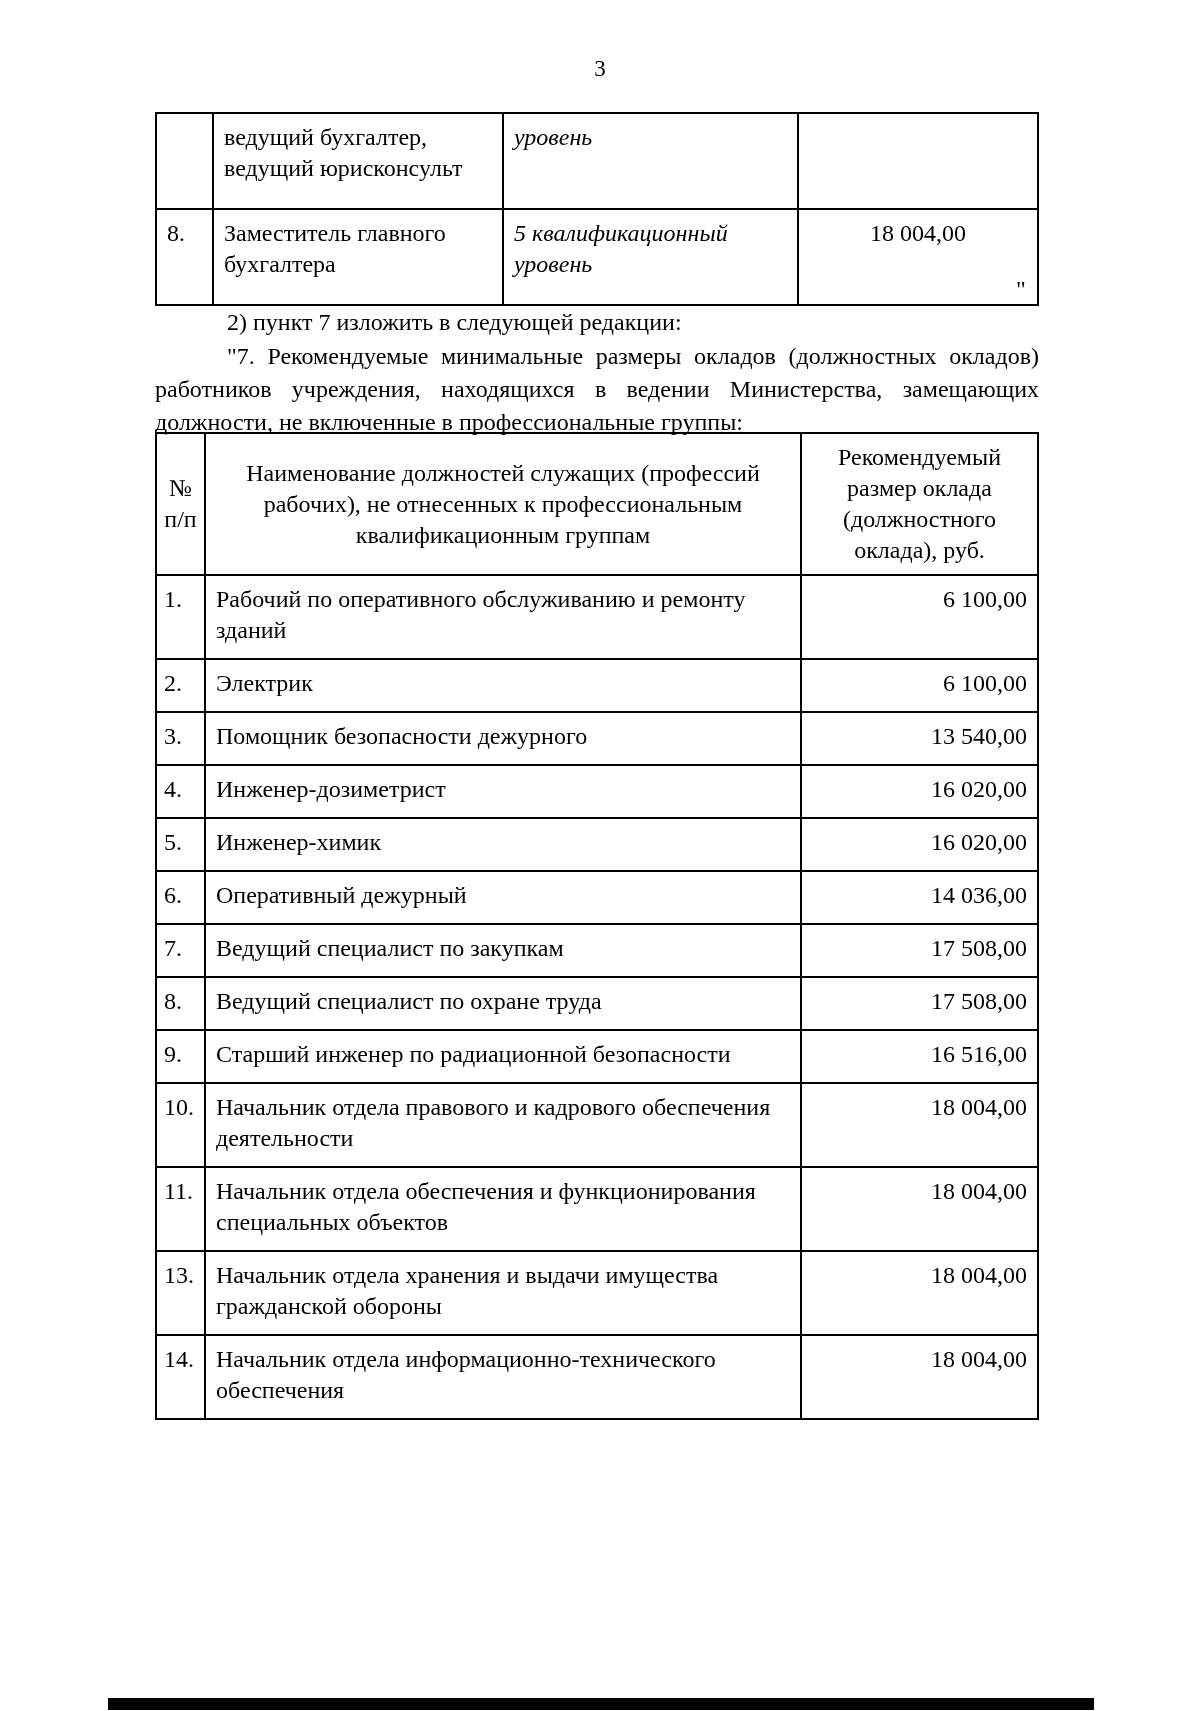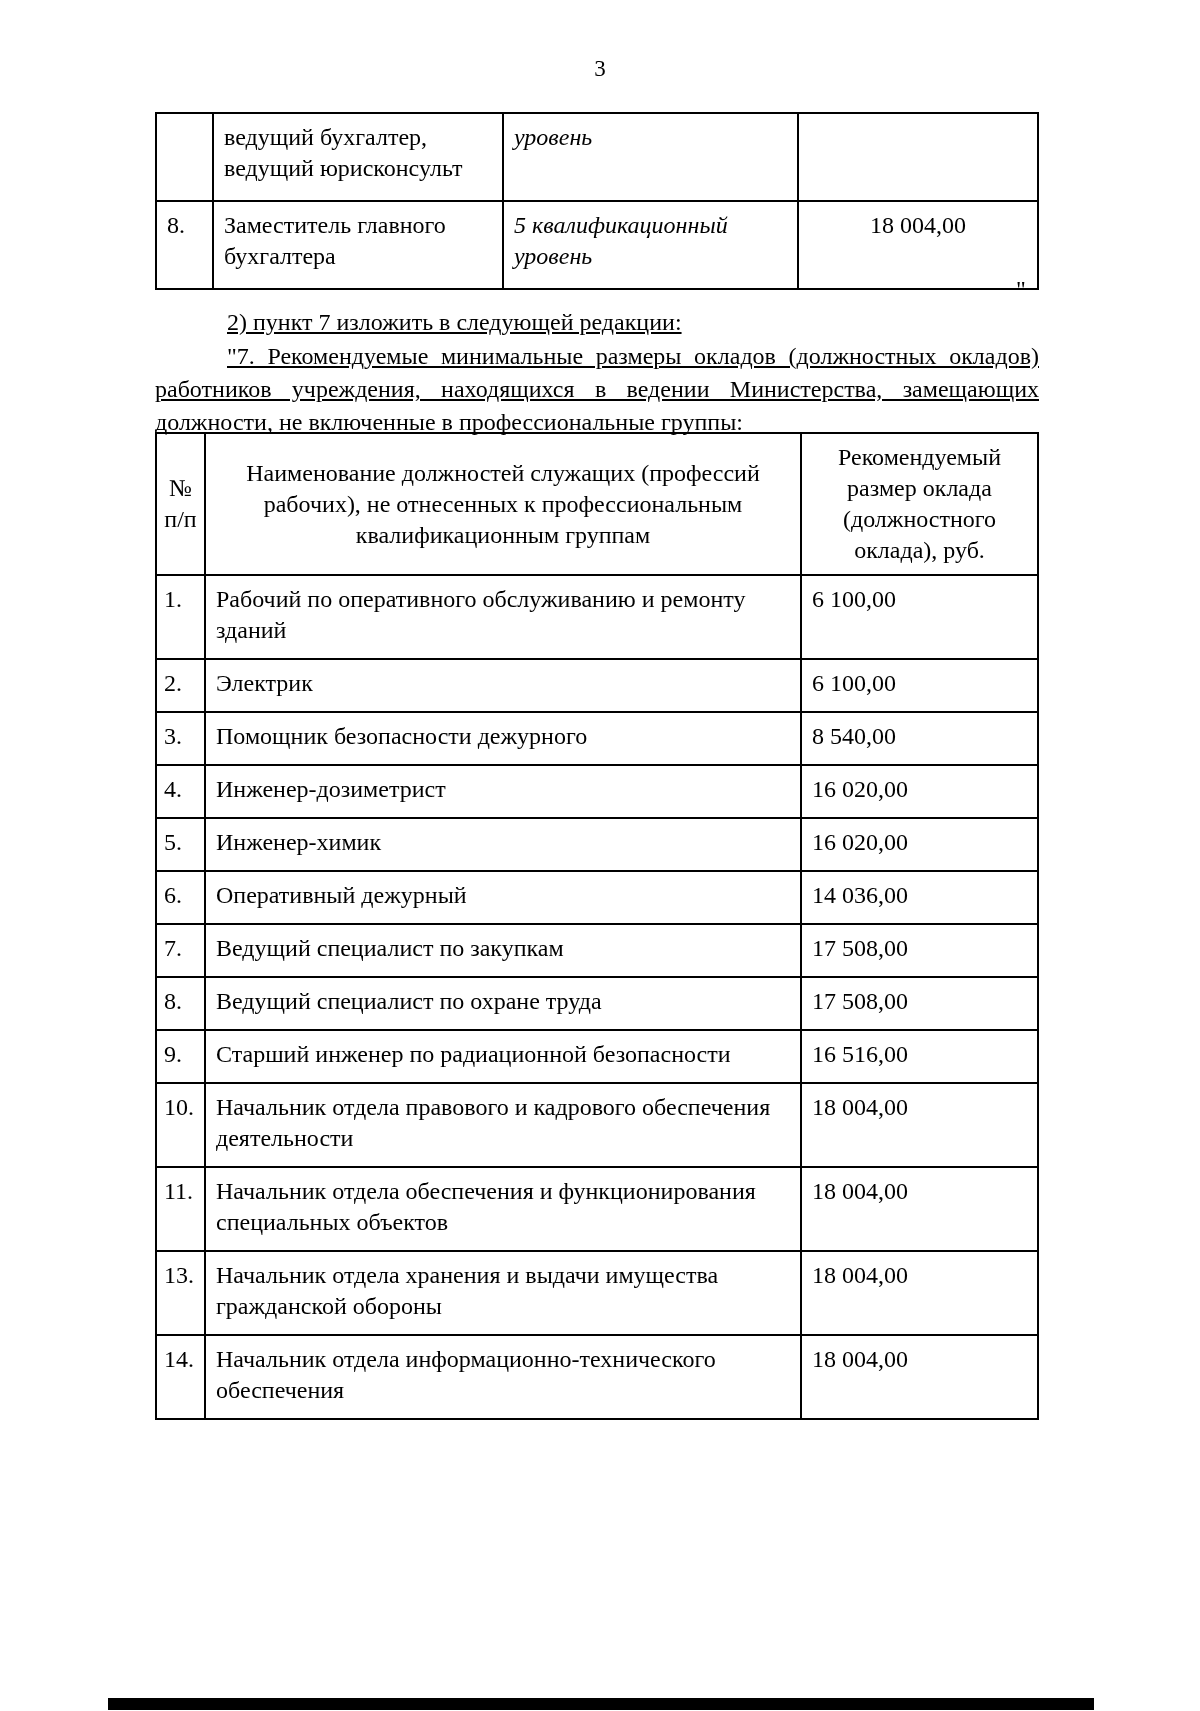--- a/index.html
+++ b/index.html
@@ -22,21 +22,21 @@
   table { border-collapse: collapse; table-layout: fixed; }
   td { border: 2px solid #000; vertical-align: top; font-size: 24px; line-height: 31px; }
   .pre { white-space: pre-line; }
 
   
   .top-table {
     position: absolute;
     top: 112px; left: 155px;
     width: 884px;
   }
-  .top-table td { padding: 8px 10px 16px 10px; }
+  .top-table td { padding: 8px 10px 24px 10px; }
   .top-table td:nth-child(1) { width: 35px; }
   .top-table td:nth-child(2) { width: 268px; }
   .top-table td:nth-child(3) { width: 273px; font-style: italic; }
   .top-table td:nth-child(4) { text-align: center; }
   .top-table tr { height: 88px; }
 
   .closing-quote {
     position: absolute;
     top: 276px; left: 1016px;
     font-size: 24px;
@@ -44,34 +44,33 @@
 
   
   .para {
     position: absolute;
     left: 155px;
     width: 884px;
     margin: 0;
     font-size: 24px;
     line-height: 33px;
     text-indent: 72px;
-    text-decoration: underline;
   }
   .para-1 { top: 306px; }
   .para-2 { top: 340px; text-align: justify; }
 
   
   .main-table {
     position: absolute;
     top: 432px; left: 155px;
     width: 884px;
   }
   .main-table td { padding: 8px 10px 12px 10px; }
   .main-table td:nth-child(1) { width: 35px; padding-left: 7px; padding-right: 4px; }
-  .main-table td:nth-child(3) { width: 223px; text-align: left; }
+  .main-table td:nth-child(3) { width: 223px; text-align: right; }
   .main-table .hdr td {
     text-align: center;
     vertical-align: middle;
     padding: 8px 6px;
   }
   .main-table .hdr { height: 134px; }
   .main-table .row-1line { height: 49px; }
   .main-table .row-2line { height: 80px; }
 
   .scan-bar {
@@ -126,21 +125,21 @@
         <td>6 100,00</td>
       </tr>
       <tr class="row-1line">
         <td>2.</td>
         <td>Электрик</td>
         <td>6 100,00</td>
       </tr>
       <tr class="row-1line">
         <td>3.</td>
         <td>Помощник безопасности дежурного</td>
-        <td>8 540,00</td>
+        <td>13 540,00</td>
       </tr>
       <tr class="row-1line">
         <td>4.</td>
         <td>Инженер-дозиметрист</td>
         <td>16 020,00</td>
       </tr>
       <tr class="row-1line">
         <td>5.</td>
         <td>Инженер-химик</td>
         <td>16 020,00</td>

